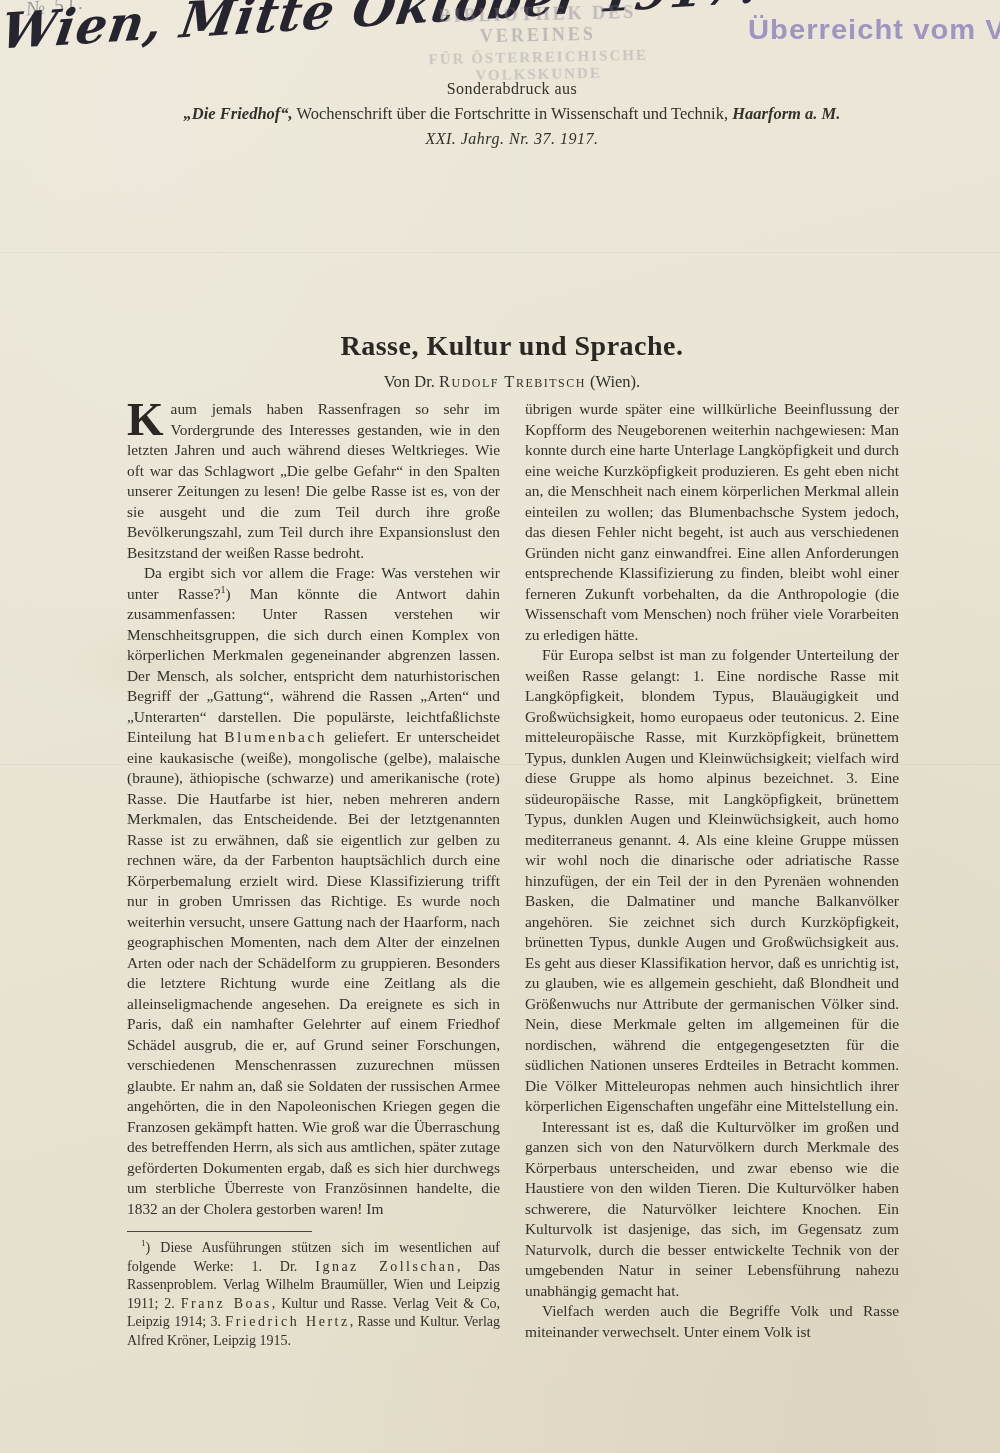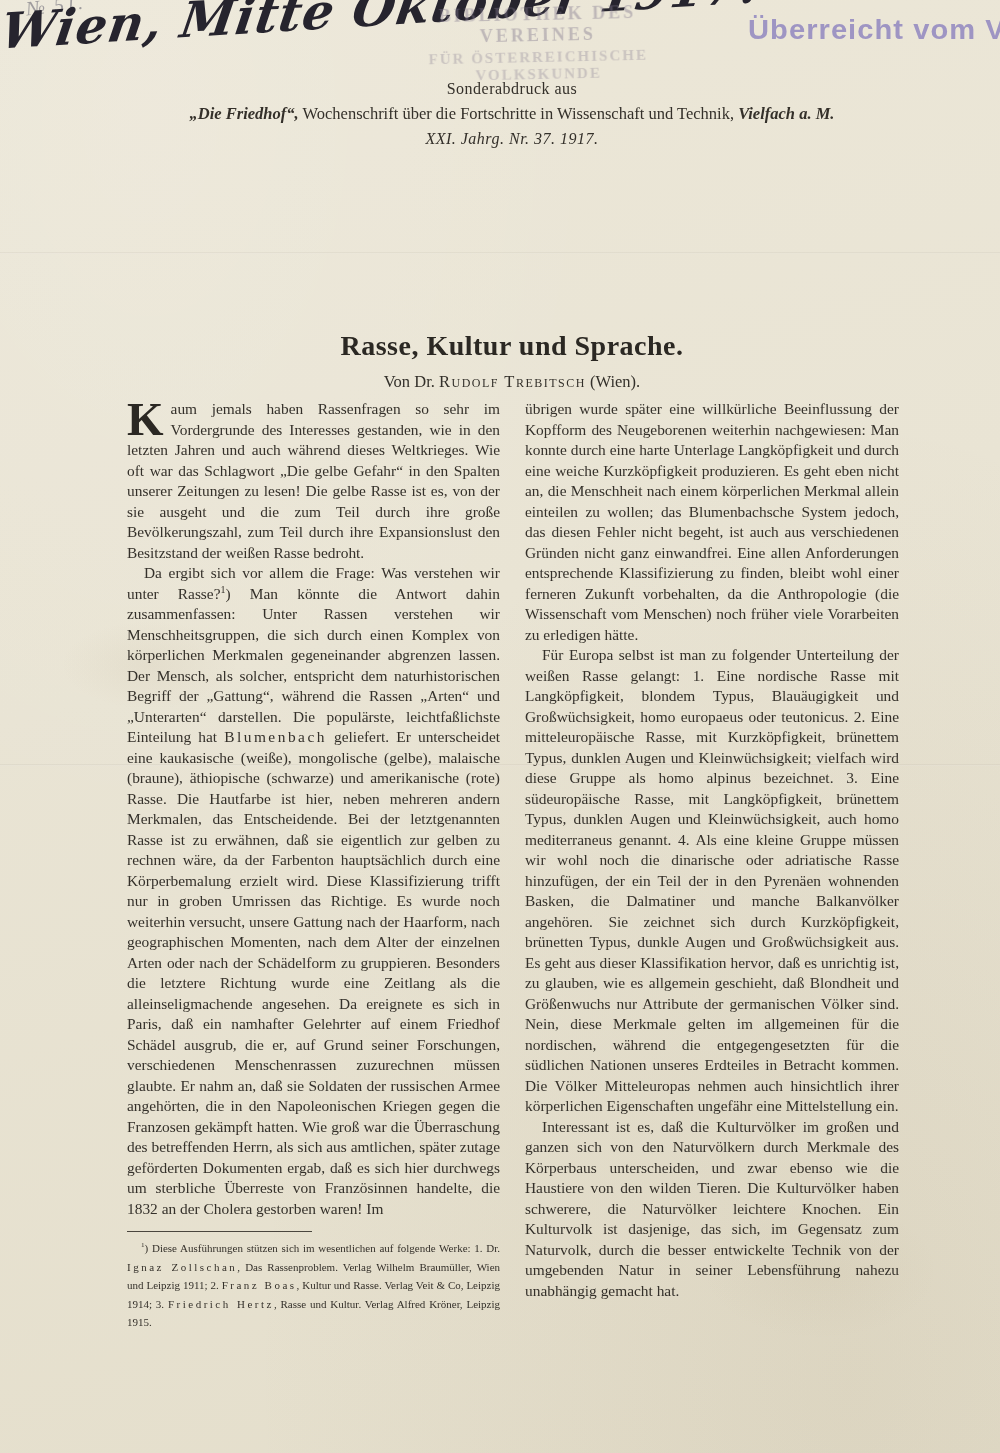--- a/index.html
+++ b/index.html
@@ -75,21 +75,21 @@
   .col p { margin:0; }
   .col p.indent { text-indent:17px; }
   .dropcap {
     float:left; font-size:47px; line-height:37px; padding:2px 7px 0 0;
     font-weight:bold; color:#2b2823;
   }
   .footnote-rule {
     width:185px; border:0; border-top:1.5px solid #4a463e;
     margin:12px 0 7px 0;
   }
-  .footnote { font-size:11px; line-height:18.6px; text-align:justify; text-indent:14px; }
+  .footnote { font-size:14px; line-height:18.6px; text-align:justify; text-indent:14px; }
 </style>
 </head>
 <body>
 
 <div class="page">
 
   <div class="crease" style="top:252px"></div>
   <div class="crease" style="top:764px"></div>
   <div class="stain" style="left:60px;top:620px;width:180px;height:90px;background:radial-gradient(ellipse, rgba(150,130,90,0.07), rgba(0,0,0,0) 70%)"></div>
   <div class="stain" style="left:700px;top:1200px;width:240px;height:140px;background:radial-gradient(ellipse, rgba(150,130,90,0.06), rgba(0,0,0,0) 70%)"></div>
@@ -97,34 +97,35 @@
   <div class="pencil-note">№ 51.</div>
   <div class="handwriting">Wien, Mitte Oktober 1917.</div>
   <div class="library-stamp">
     <div class="l1">Bibliothek des Vereines</div>
     <div class="l2">für österreichische Volkskunde</div>
   </div>
   <div class="presented-stamp">Überreicht vom Verfa</div>
 
   <div class="print-header">
     <div class="h1">Sonderabdruck aus</div>
-    <div class="h2"><span class="seg-bi">„Die Friedhof“,</span><span class="seg-i"> Wochenschrift über die Fortschritte in Wissenschaft und Technik, </span><span class="seg-bi">Vielfach a. M.</span></div>
+    <div class="h2"><span class="seg-bi">„Die Friedhof“,</span><span class="seg-i"> Wochenschrift über die Fortschritte in Wissenschaft und Technik, </span><span class="seg-bi">Haarform a. M.</span></div>
     <div class="h3">XXI. Jahrg.   Nr. 37.   1917.</div>
   </div>
 
   <div class="article-title">Rasse, Kultur und Sprache.</div>
   <div class="byline"><span>Von Dr. </span><span class="name">Rudolf Trebitsch</span><span> (Wien).</span></div>
 
   <div class="columns">
     <div class="col col-left">
       <p><span class="dropcap">K</span><span><span>aum jemals haben Rassenfragen so sehr im Vordergrunde des Interesses gestanden, wie in den letzten Jahren und auch während dieses Weltkrieges. Wie oft war das Schlagwort </span><span class="seg-i">„Die gelbe Gefahr“</span><span> in den Spalten unserer Zeitungen zu lesen!  Die gelbe Rasse ist es, von der sie ausgeht und die zum Teil durch ihre große Bevölkerungszahl, zum Teil durch ihre Expansionslust den Besitzstand der weißen Rasse bedroht.</span></span></p>
       <p class="indent"><span>Da ergibt sich vor allem die Frage: </span><span class="seg-i">Was verstehen wir unter Rasse?</span><sup>1</sup><span>) Man könnte die Antwort dahin zusammenfassen: Unter Rassen verstehen wir Menschheitsgruppen, die sich durch einen Komplex von körperlichen Merkmalen gegeneinander abgrenzen lassen.  Der Mensch, als solcher, entspricht dem naturhistorischen Begriff der „Gattung“, während die Rassen „Arten“ und „Unterarten“ darstellen.  Die populärste, leichtfaßlichste Einteilung hat </span><span class="seg-sp">Blumenbach</span><span> geliefert.  Er unterscheidet eine kaukasische (weiße), mongolische (gelbe), malaische (braune), äthiopische (schwarze) und amerikanische (rote) Rasse.  Die Hautfarbe ist hier, neben mehreren andern Merkmalen, das Entscheidende.  Bei der letztgenannten Rasse ist zu erwähnen, daß sie eigentlich zur gelben zu rechnen wäre, da der Farbenton hauptsächlich durch eine Körperbemalung erzielt wird.  Diese Klassifizierung trifft nur in groben Umrissen das Richtige.  Es wurde noch weiterhin versucht, unsere Gattung nach der Haarform, nach geographischen Momenten, nach dem Alter der einzelnen Arten oder nach der Schädelform zu gruppieren.  Besonders die letztere Richtung wurde eine Zeitlang als die alleinseligmachende angesehen.  Da ereignete es sich in Paris, daß ein namhafter Gelehrter auf einem Friedhof Schädel ausgrub, die er, auf Grund seiner Forschungen, verschiedenen Menschenrassen zuzurechnen müssen glaubte.  Er nahm an, daß sie Soldaten der russischen Armee angehörten, die in den Napoleonischen Kriegen gegen die Franzosen gekämpft hatten.  Wie groß war die Überraschung des betreffenden Herrn, als sich aus amtlichen, später zutage geförderten Dokumenten ergab, daß es sich hier durchwegs um sterbliche Überreste von Französinnen handelte, die 1832 an der Cholera gestorben waren!  Im</span></p>
       <hr class="footnote-rule">
       <p class="footnote"><sup>1</sup><span>) Diese Ausführungen stützen sich im wesentlichen auf folgende Werke: 1. Dr. </span><span class="seg-sp">Ignaz Zollschan</span><span>, </span><span class="seg-i">Das Rassenproblem.</span><span> Verlag Wilhelm Braumüller, Wien und Leipzig 1911;  2. </span><span class="seg-sp">Franz Boas</span><span>, </span><span class="seg-i">Kultur und Rasse.</span><span> Verlag Veit &amp; Co, Leipzig 1914;  3. </span><span class="seg-sp">Friedrich Hertz</span><span>, </span><span class="seg-i">Rasse und Kultur.</span><span> Verlag Alfred Kröner, Leipzig 1915.</span></p>
     </div>
     <div class="col col-right">
       <p><span>übrigen wurde später eine willkürliche Beeinflussung der Kopfform des Neugeborenen weiterhin nachgewiesen: Man konnte durch eine harte Unterlage Langköpfigkeit und durch eine weiche Kurzköpfigkeit produzieren.  Es geht eben nicht an, die Menschheit nach einem körperlichen Merkmal allein einteilen zu wollen; das Blumenbachsche System jedoch, das diesen Fehler nicht begeht, ist auch aus verschiedenen Gründen nicht ganz einwandfrei.  Eine allen Anforderungen entsprechende Klassifizierung zu finden, bleibt wohl einer ferneren Zukunft vorbehalten, da die Anthropologie (die Wissenschaft vom Menschen) noch früher viele Vorarbeiten zu erledigen hätte.</span></p>
       <p class="indent"><span>Für </span><span class="seg-i">Europa</span><span> selbst ist man zu folgender </span><span class="seg-i">Unterteilung der weißen Rasse</span><span> gelangt: 1. Eine </span><span class="seg-i">nordische Rasse</span><span> mit Langköpfigkeit, blondem Typus, Blauäugigkeit und Großwüchsigkeit, homo europaeus oder teutonicus.  2. Eine </span><span class="seg-i">mitteleuropäische Rasse</span><span>, mit Kurzköpfigkeit, brünettem Typus, dunklen Augen und Kleinwüchsigkeit; vielfach wird diese Gruppe als </span><span class="seg-i">homo alpinus</span><span> bezeichnet.  3. Eine </span><span class="seg-i">südeuropäische Rasse</span><span>, mit Langköpfigkeit, brünettem Typus, dunklen Augen und Kleinwüchsigkeit, auch </span><span class="seg-i">homo mediterraneus</span><span> genannt.  4. Als eine kleine Gruppe müssen wir wohl noch die </span><span class="seg-i">dinarische oder adriatische Rasse</span><span> hinzufügen, der ein Teil der in den </span><span class="seg-i">Pyrenäen</span><span> wohnenden </span><span class="seg-i">Basken</span><span>, die </span><span class="seg-i">Dalmatiner</span><span> und manche </span><span class="seg-i">Balkanvölker</span><span> angehören.  Sie zeichnet sich durch Kurzköpfigkeit, brünetten Typus, dunkle Augen und Großwüchsigkeit aus.  Es geht aus dieser Klassifikation hervor, daß es unrichtig ist, zu glauben, wie es allgemein geschieht, daß Blondheit und Größenwuchs nur Attribute der germanischen Völker sind.  Nein, diese Merkmale gelten im allgemeinen für die nordischen, während die entgegengesetzten für die südlichen Nationen unseres Erdteiles in Betracht kommen.  Die Völker Mitteleuropas nehmen auch hinsichtlich ihrer körperlichen Eigenschaften ungefähr eine Mittelstellung ein.</span></p>
       <p class="indent"><span>Interessant ist es, daß die </span><span class="seg-i">Kulturvölker</span><span> im großen und ganzen sich von den </span><span class="seg-i">Naturvölkern</span><span> durch Merkmale des Körperbaus unterscheiden, und zwar ebenso wie die </span><span class="seg-i">Haustiere</span><span> von den </span><span class="seg-i">wilden Tieren</span><span>.  Die Kulturvölker haben schwerere, die Naturvölker leichtere Knochen.  Ein Kulturvolk ist dasjenige, das sich, im Gegensatz zum Naturvolk, durch die besser entwickelte Technik von der umgebenden Natur in seiner Lebensführung nahezu unabhängig gemacht hat.</span></p>
+      <p class="indent"><span>Vielfach werden auch die Begriffe </span><span class="seg-i">Volk</span><span> und </span><span class="seg-i">Rasse</span><span> miteinander verwechselt.  Unter einem Volk ist</span></p>
     </div>
   </div>
 
 </div>
 
 </body></html>

